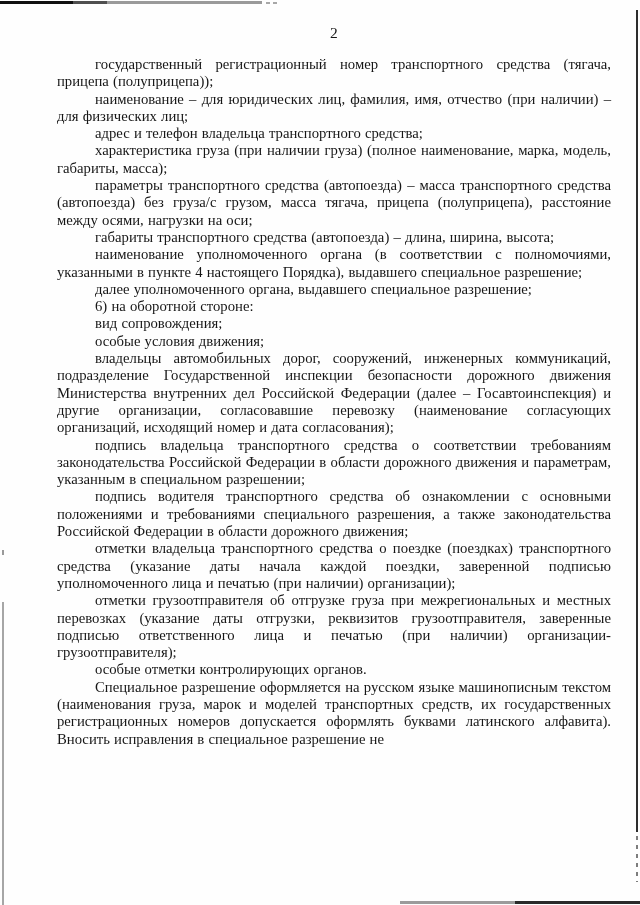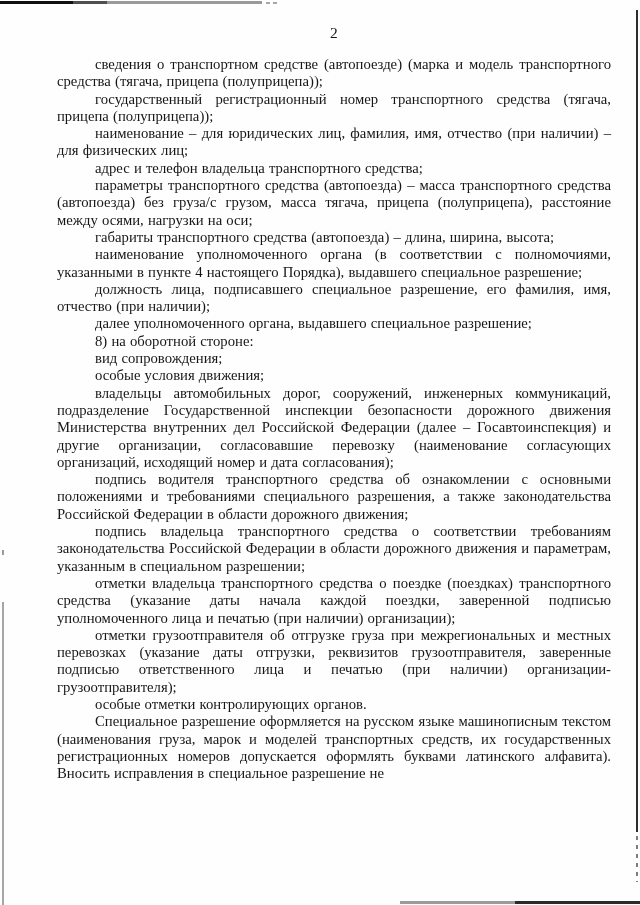--- a/index.html
+++ b/index.html
@@ -89,34 +89,33 @@
   <div class="art top-edge-line"></div>
   <div class="art top-edge-dash"></div>
   <div class="art right-edge-line"></div>
   <div class="art right-edge-tail"></div>
   <div class="art left-edge-line"></div>
   <div class="art left-edge-speck"></div>
   <div class="art bottom-edge-line"></div>
 
   <div class="content">
     <div class="page-number">2</div>
-    <p>сведения о транспортном средстве (автопоезде) (марка и модель транспортного средства (тягача, прицепа (полуприцепа));</p>
     <p>государственный регистрационный номер транспортного средства (тягача, прицепа (полуприцепа));</p>
     <p>наименование – для юридических лиц, фамилия, имя, отчество (при наличии) – для физических лиц;</p>
     <p>адрес и телефон владельца транспортного средства;</p>
+    <p>характеристика груза (при наличии груза) (полное наименование, марка, модель, габариты, масса);</p>
     <p>параметры транспортного средства (автопоезда) – масса транспортного средства (автопоезда) без груза/с грузом, масса тягача, прицепа (полуприцепа), расстояние между осями, нагрузки на оси;</p>
     <p>габариты транспортного средства (автопоезда) – длина, ширина, высота;</p>
     <p>наименование уполномоченного органа (в соответствии с полномочиями, указанными в пункте 4 настоящего Порядка), выдавшего специальное разрешение;</p>
-    <p>должность лица, подписавшего специальное разрешение, его фамилия, имя, отчество (при наличии);</p>
     <p>далее уполномоченного органа, выдавшего специальное разрешение;</p>
-    <p>8) на оборотной стороне:</p>
+    <p>6) на оборотной стороне:</p>
     <p>вид сопровождения;</p>
     <p>особые условия движения;</p>
     <p>владельцы автомобильных дорог, сооружений, инженерных коммуникаций, подразделение Государственной инспекции безопасности дорожного движения Министерства внутренних дел Российской Федерации (далее – Госавтоинспекция) и другие организации, согласовавшие перевозку (наименование согласующих организаций, исходящий номер и дата согласования);</p>
+    <p>подпись владельца транспортного средства о соответствии требованиям законодательства Российской Федерации в области дорожного движения и параметрам, указанным в специальном разрешении;</p>
     <p>подпись водителя транспортного средства об ознакомлении с основными положениями и требованиями специального разрешения, а также законодательства Российской Федерации в области дорожного движения;</p>
-    <p>подпись владельца транспортного средства о соответствии требованиям законодательства Российской Федерации в области дорожного движения и параметрам, указанным в специальном разрешении;</p>
     <p>отметки владельца транспортного средства о поездке (поездках) транспортного средства (указание даты начала каждой поездки, заверенной подписью уполномоченного лица и печатью (при наличии) организации);</p>
     <p>отметки грузоотправителя об отгрузке груза при межрегиональных и местных перевозках (указание даты отгрузки, реквизитов грузоотправителя, заверенные подписью ответственного лица и печатью (при наличии) организации-грузоотправителя);</p>
     <p>особые отметки контролирующих органов.</p>
     <p>Специальное разрешение оформляется на русском языке машинописным текстом (наименования груза, марок и моделей транспортных средств, их государственных регистрационных номеров допускается оформлять буквами латинского алфавита). Вносить исправления в специальное разрешение не</p>
   </div>
 
 </div>
 
 </body></html>

